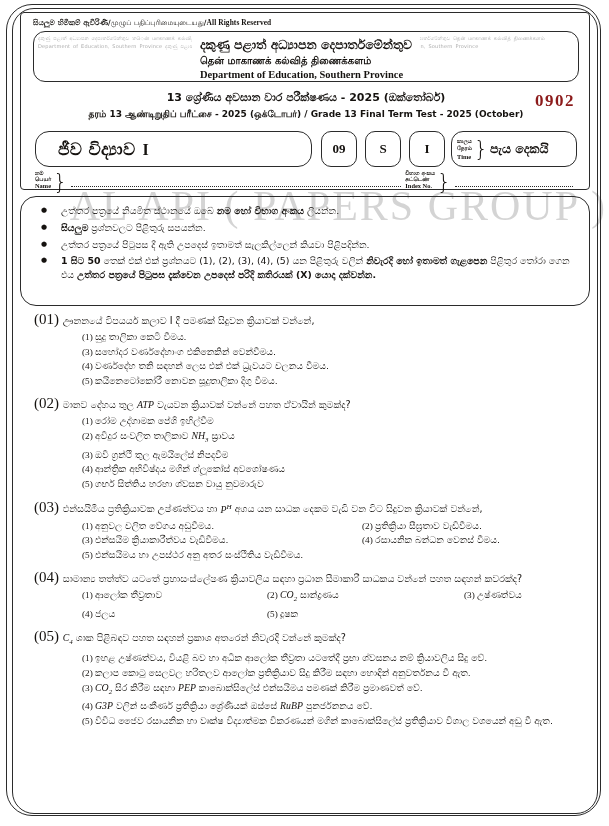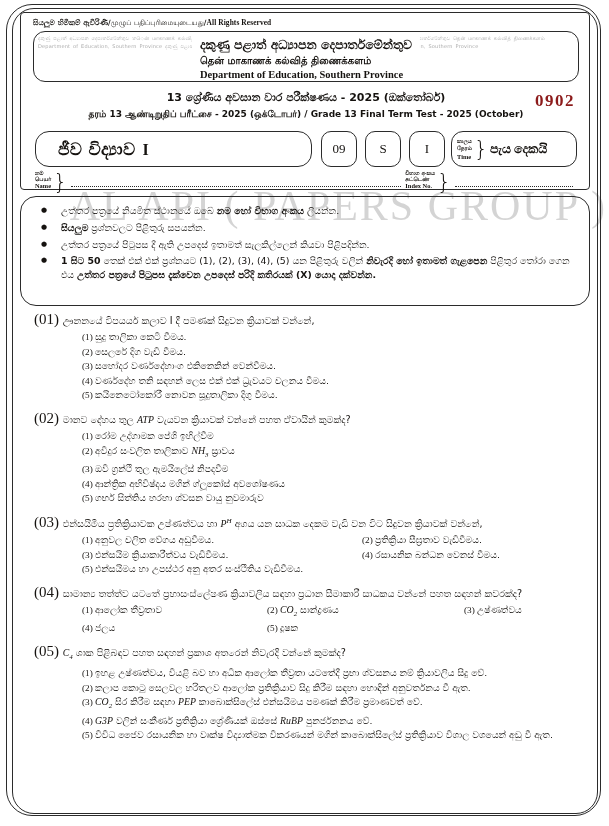--- a/index.html
+++ b/index.html
@@ -205,21 +205,21 @@
     top: 118px;
     width: 36px;
     height: 36px;
     border: 1.5px solid #2b2b2b;
     border-radius: 10px;
     box-sizing: border-box;
     display: flex;
     align-items: center;
     justify-content: center;
     font-family: "Liberation Serif", serif;
-    font-weight: normal;
+    font-weight: bold;
     font-size: 13px;
   }
   .code-1 { left: 300px; }
   .code-2 { left: 344px; }
   .code-3 { left: 388px; }
 
   .time-box {
     position: absolute;
     left: 430px;
     top: 118px;
@@ -242,21 +242,20 @@
   .brace {
     font-size: 22px;
     line-height: 14px;
     margin: 0 2px 0 2px;
     font-weight: 300;
   }
   .time-val {
     font-size: 12.5px;
     font-weight: bold;
     white-space: nowrap;
-    font-family: Liberation Serif, serif;
   }
 
   
   .name-row {
     position: absolute;
     left: 14px;
     top: 157px;
     width: 542px;
     height: 19px;
     display: flex;
@@ -445,21 +444,20 @@
         <li><span>උත්තර පත්‍රයේ පිටුපස දී ඇති උපදෙස් ඉතාමත් සැලකිල්ලෙන් කියවා පිළිපදින්න.</span></li>
         <li><span class="b">1 සිට 50</span><span> තෙක් එක් එක් ප්‍රශ්නයට (1), (2), (3), (4), (5) යන පිළිතුරු වලින් </span><span class="b">නිවැරදි හෝ ඉතාමත් ගැළපෙන</span><span> පිළිතුර තෝරා ගෙන එය </span><span class="b">උත්තර පත්‍රයේ පිටුපස දැක්වෙන උපදෙස් පරිදි කතිරයක් (X) යොදා දක්වන්න.</span></li>
       </ul>
   </div>
 
   <div class="questions" id="questions">
       <div class="q">
         <div class="q-stem"><span class="q-num">(01) </span><span>ඌනනයේ විපයර්ය කලාව I දී පමණක් සිදුවන ක්‍රියාවක් වන්නේ,</span></div>
         <div class="opts">
           <div class="opt"><span class="opt-lbl">(1) </span><span>සුදු තාලිකා කෙටි වීමය.</span></div>
-          <div class="opt"><span class="opt-lbl">(2) </span><span>සෙලරේ දිග වැඩි වීමය.</span></div>
           <div class="opt"><span class="opt-lbl">(3) </span><span>සහෝදර වර්ණදේහාංග එකිනෙකින්  වෙන්වීමය.</span></div>
           <div class="opt"><span class="opt-lbl">(4) </span><span>වර්ණදේහ තනි සඳහන් ලෙස එක් එක් ධ්‍රැවයට චලනය වීමය.</span></div>
           <div class="opt"><span class="opt-lbl">(5) </span><span>කයිනෙටෝකෝරී නොවන සූදුතාලිකා දිගු වීමය.</span></div>
         </div>
       </div>
       <div class="q">
         <div class="q-stem"><span class="q-num">(02) </span><span>මානව දේහය තුල </span><span class="mi">ATP</span><span> වැයවන ක්‍රියාවක් වන්නේ පහත ඒවායින් කුමක්ද?</span></div>
         <div class="opts">
           <div class="opt"><span class="opt-lbl">(1) </span><span>රෝම උද්ගාමක පේශි ඉහිල්වීම</span></div>
           <div class="opt"><span class="opt-lbl">(2) </span><span>අවිදුර සංවලිත තාලිකාව </span><span class="mi">NH<sub>3</sub></span><span> ස්‍රාවය</span></div>

